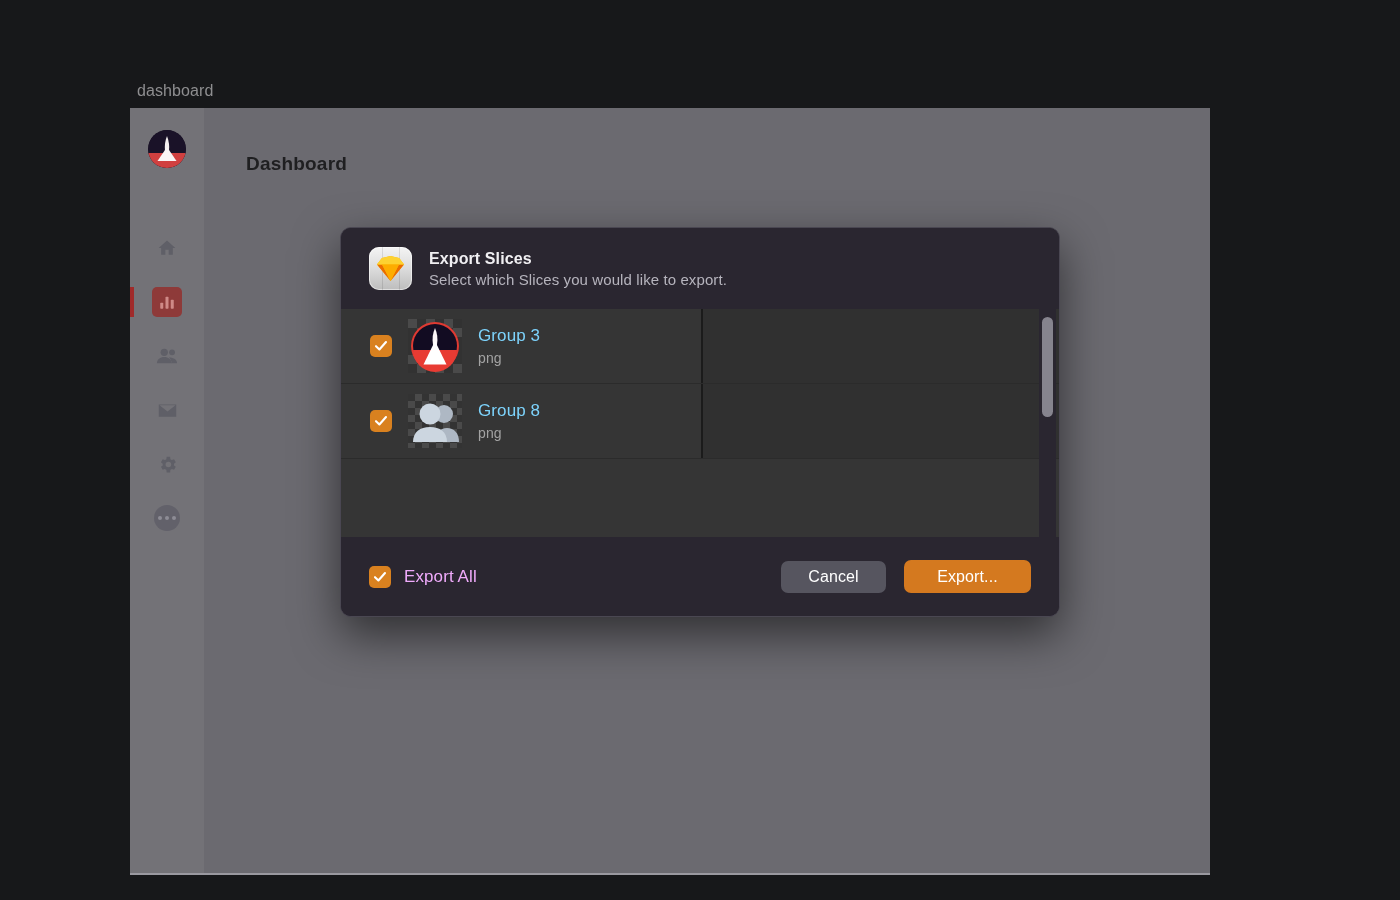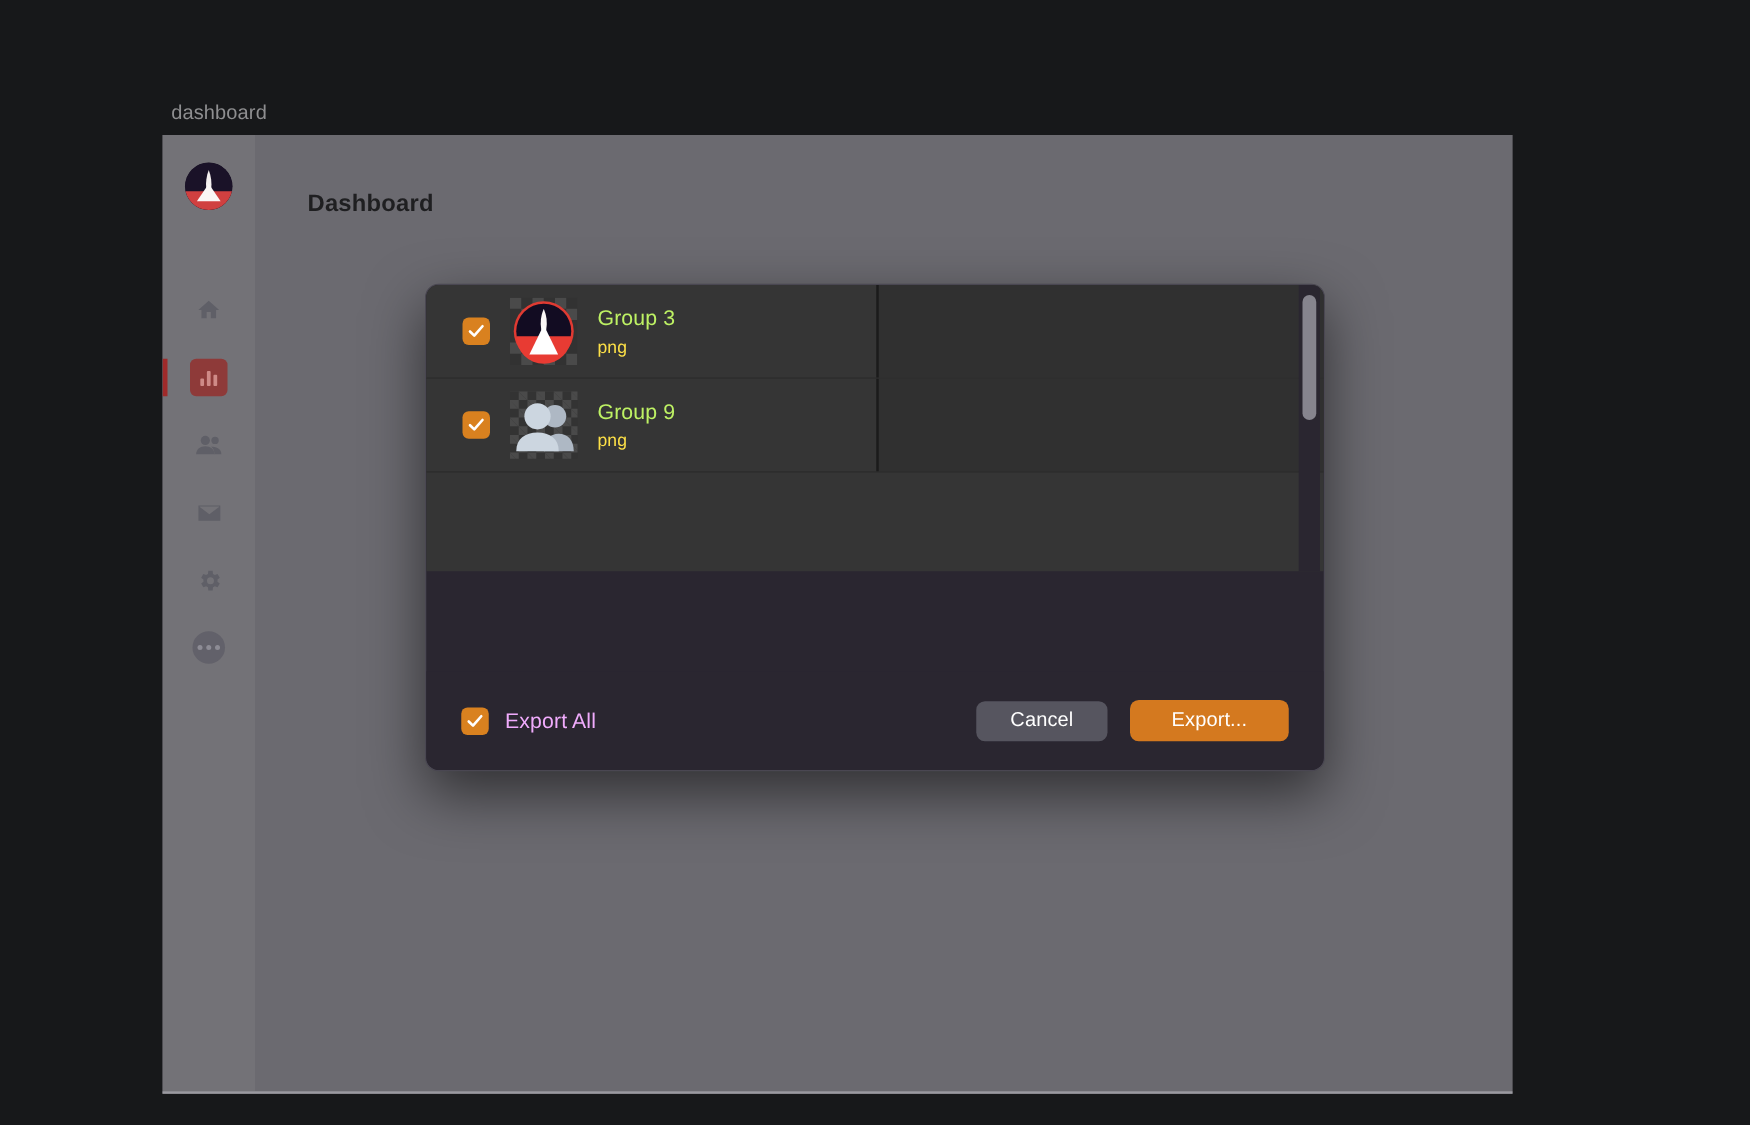--- a/index.html
+++ b/index.html
@@ -260,26 +260,26 @@
   .slice-meta {
     margin-left: 16px;
     display: flex;
     flex-direction: column;
     gap: 4px;
     position: relative;
     z-index: 2;
   }
   .slice-name {
     font-size: 17px;
-    color: #bef264;
+    color: #7dd3fc;
     letter-spacing: .1px;
   }
   .slice-formats {
     font-size: 14px;
-    color: #fde047;
+    color: #a3a3a3;
     letter-spacing: .1px;
     white-space: nowrap;
   }
 
   
   .scrollbar-track {
     position: absolute;
     right: 3px; top: 0;
     width: 17px; height: 100%;
     background: #2a2630;
@@ -418,20 +418,39 @@
       </div>
     </div>
 
     <div class="content-area">
       <div class="page-title">Dashboard</div>
     </div>
   </div>
 
   <div class="dialog">
 
+    <div class="dialog-header">
+      <div class="sketch-icon">
+        <div class="fold"></div>
+        <div class="fold2"></div>
+        <svg width="29" height="27" viewBox="0 0 29 27">
+          <path d="M6 3 L14.5 1 L23 3 L28 9.5 L14.5 26 L1 9.5 Z" fill="#fdb300"></path>
+          <path d="M6 3 L14.5 1 L23 3 L28 9.5 L1 9.5 Z" fill="#fdd231"></path>
+          <path d="M1 9.5 L14.5 26 L6 9.5 Z" fill="#ea6c00"></path>
+          <path d="M28 9.5 L14.5 26 L23 9.5 Z" fill="#ea6c00"></path>
+          <path d="M6 9.5 L14.5 26 L23 9.5 Z" fill="#fdad00"></path>
+          <path d="M6 3 L6 9.5 L1 9.5 Z" fill="#fdd231"></path>
+          <path d="M23 3 L23 9.5 L28 9.5 Z" fill="#fdd231"></path>
+        </svg>
+      </div>
+      <div class="header-text">
+        <div class="header-title">Export Slices</div>
+        <div class="header-sub">Select which Slices you would like to export.</div>
+      </div>
+    </div>
 
     <div class="slice-list">
 
       <div class="slice-row">
         <div class="right-pane"></div>
         <div class="col-split"></div>
         <div class="check">
           <svg width="14" height="14" viewBox="0 0 14 14">
             <path d="M2 7.2 L5.4 10.5 L12 3" stroke="#fff" stroke-width="2.1" fill="none" stroke-linecap="round" stroke-linejoin="round"></path>
           </svg>
@@ -475,21 +494,21 @@
         </div>
         <div class="thumb">
           <svg width="54" height="54" viewBox="0 0 54 54">
             <circle cx="36" cy="20" r="9" fill="#aeb8c4"></circle>
             <path d="M27 48 c0-9 5-14 12-14 s12 5 12 14 z" fill="#aeb8c4"></path>
             <circle cx="22" cy="20" r="10.5" fill="#ccd6e0"></circle>
             <path d="M5 48 c0-10 7-15 17-15 s17 5 17 15 z" fill="#ccd6e0"></path>
           </svg>
         </div>
         <div class="slice-meta">
-          <div class="slice-name">Group 9</div>
+          <div class="slice-name">Group 8</div>
           <div class="slice-formats">png</div>
         </div>
       </div>
 
       <div class="scrollbar-track">
         <div class="scrollbar-thumb"></div>
       </div>
     </div>
 
     <div class="dialog-footer">

